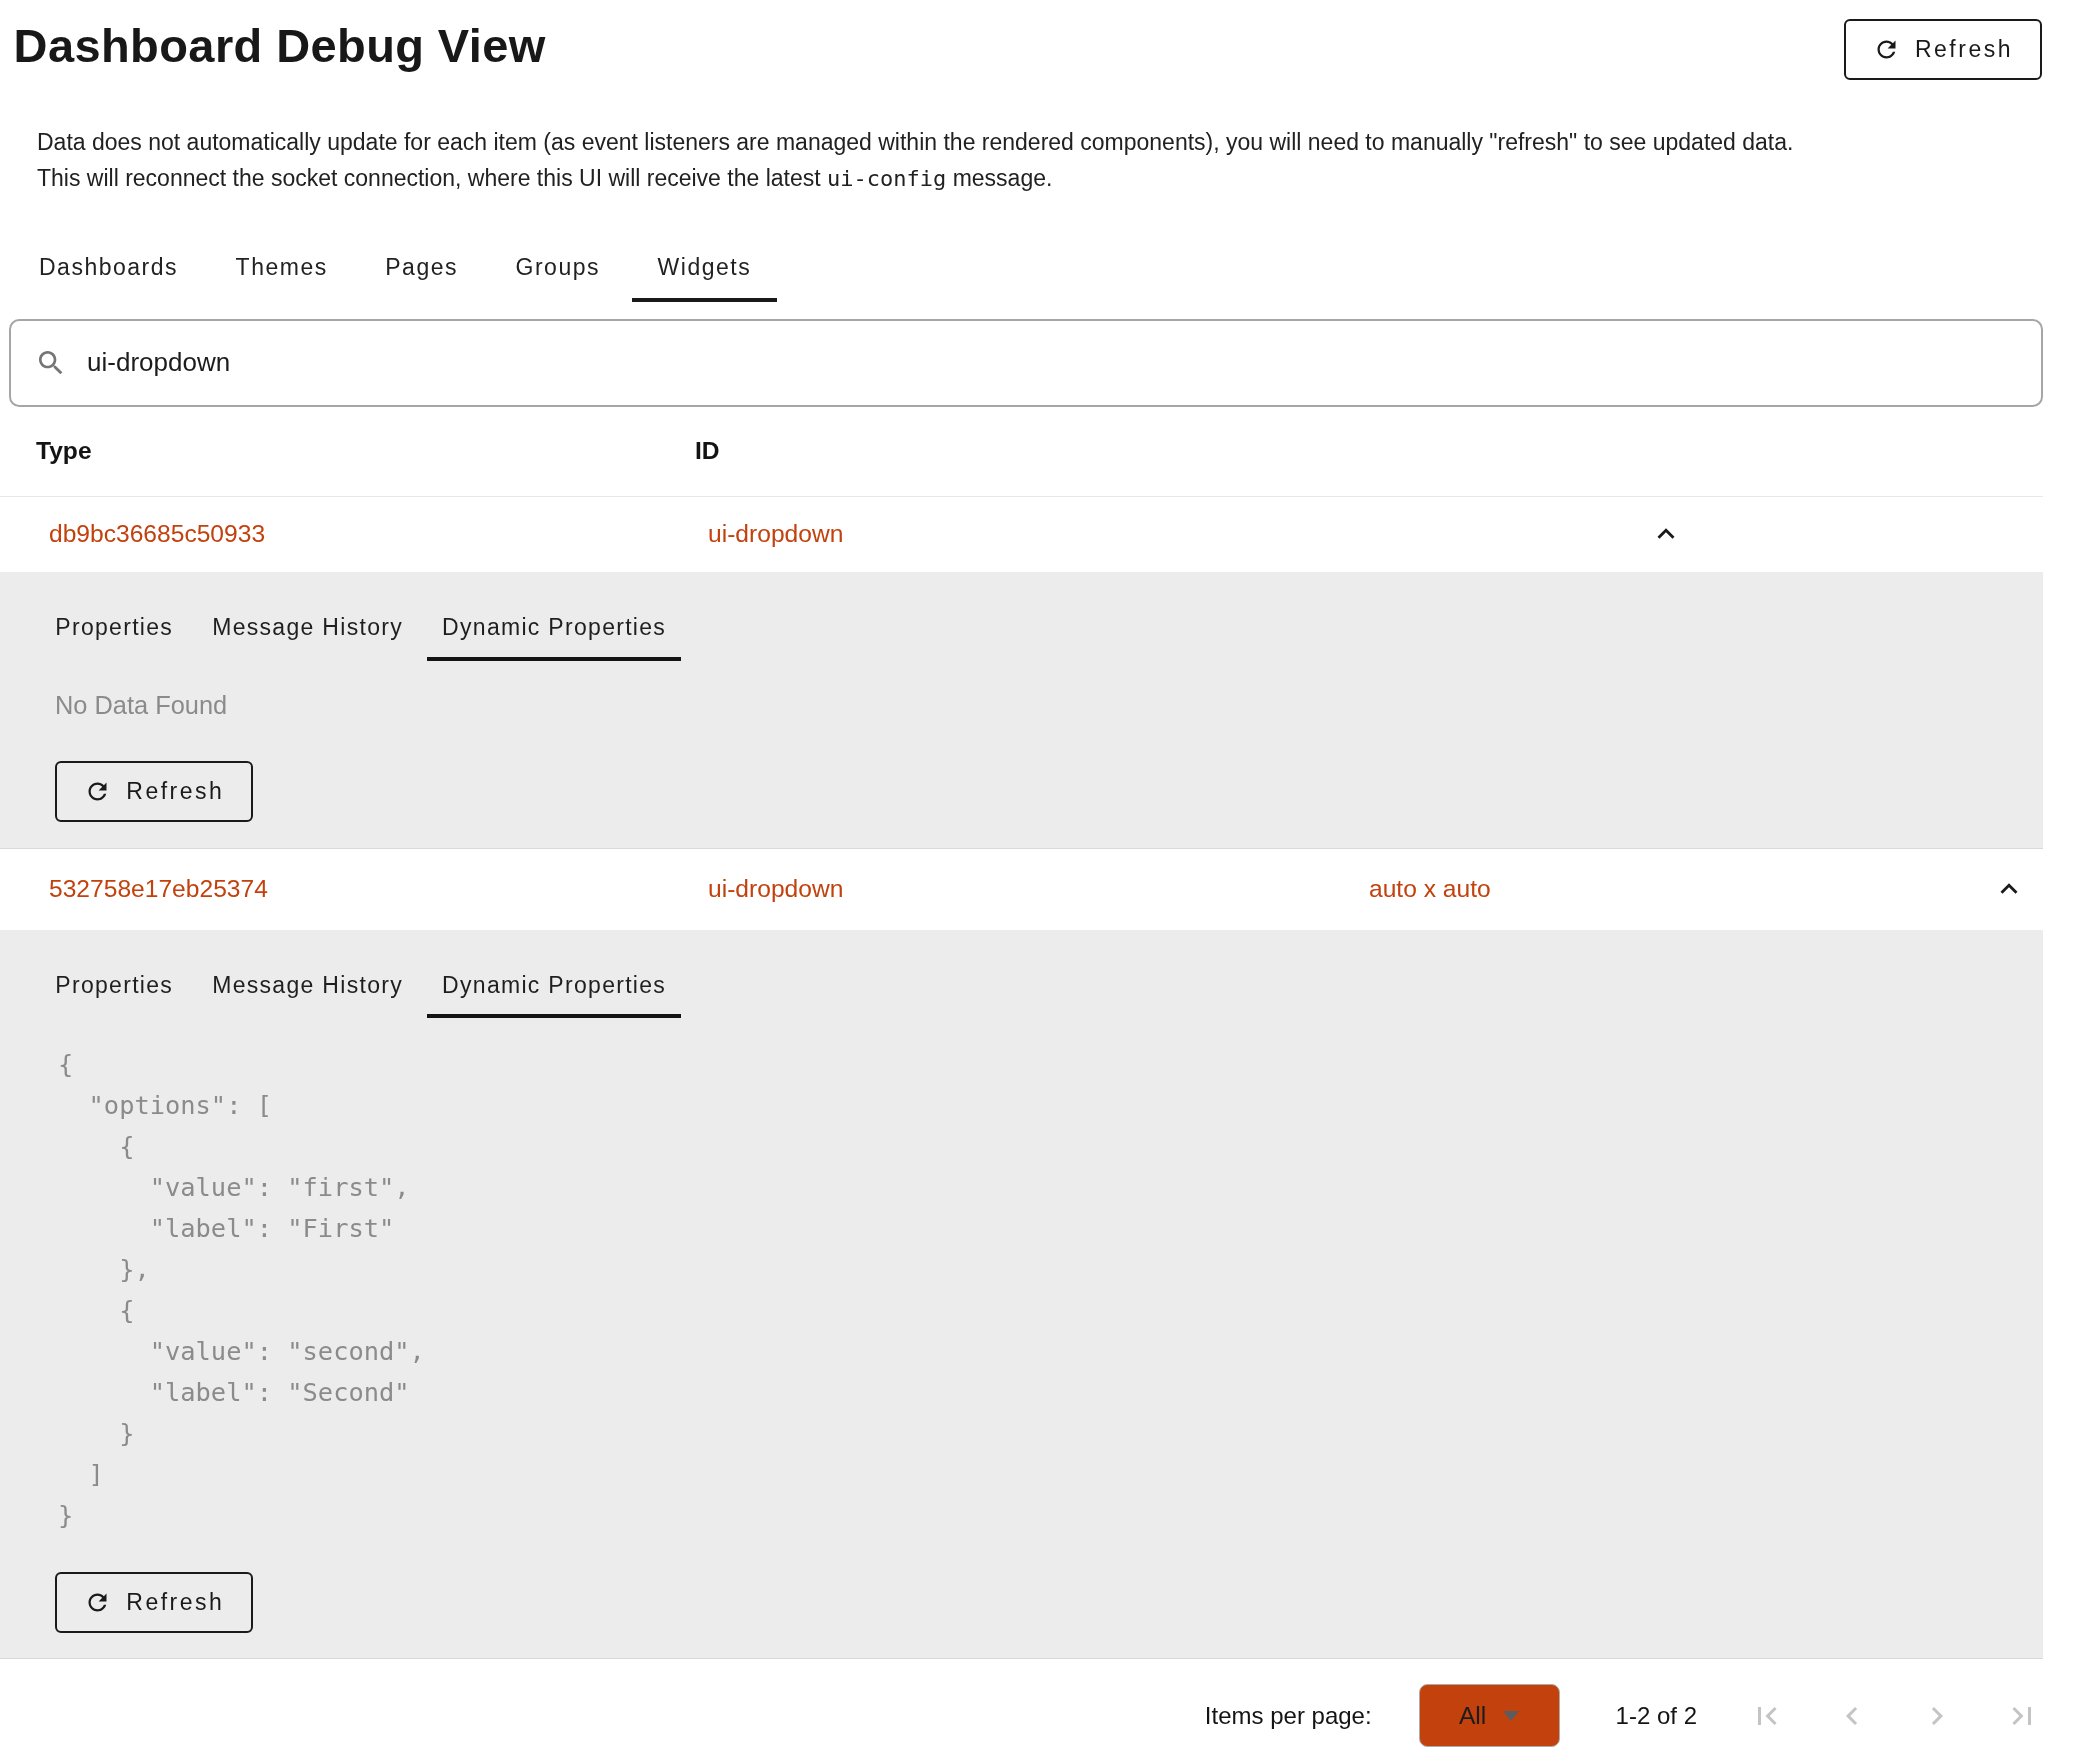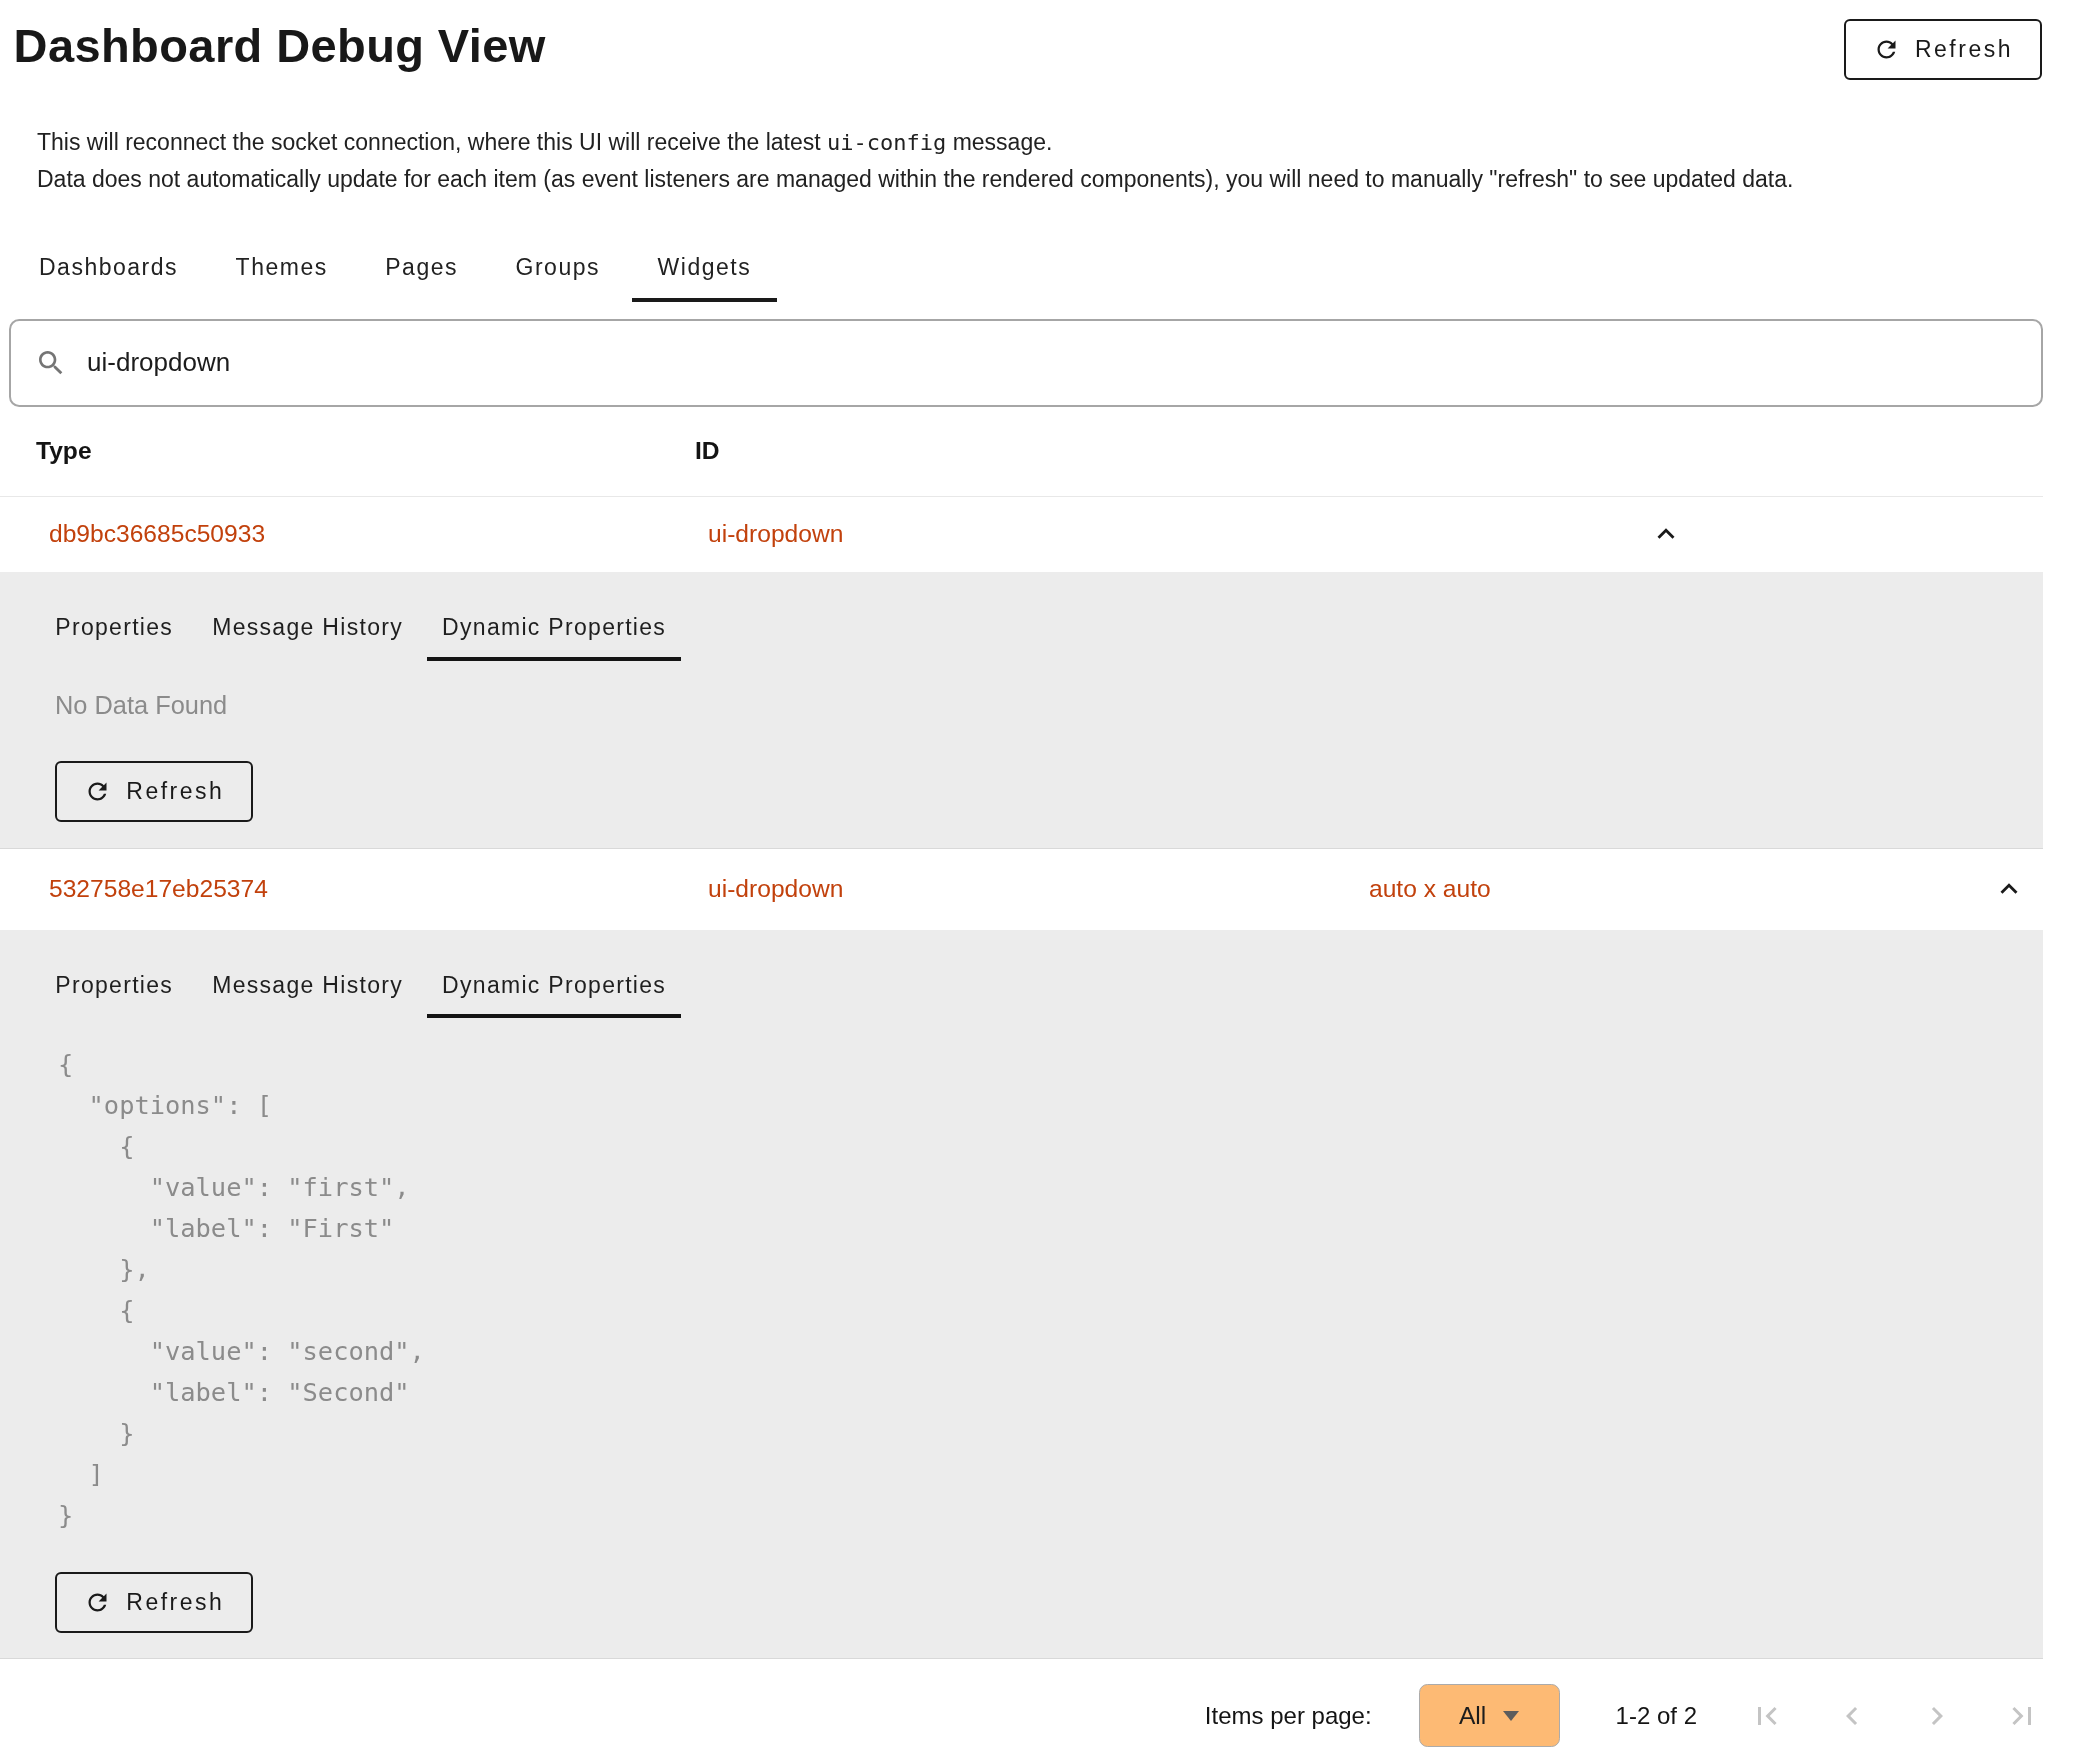--- a/index.html
+++ b/index.html
@@ -103,21 +103,21 @@
   
   .footer {
     display: flex; align-items: center; justify-content: flex-end;
     padding: 20.3px 51px 0 0; height: 93px;
   }
   .ipp-label { font-size: 24px; color: #141414; }
   .select {
     margin-left: 47px; width: 141px; height: 63px;
     border: 1.7px solid #ababab; border-radius: 8.5px;
     display: flex; align-items: center; justify-content: center; gap: 17px;
-    font-size: 24.6px; color: #1c1c1c; cursor: pointer; background: #fdba74;
+    font-size: 24.6px; color: #1c1c1c; cursor: pointer; background: #c2410c;
   }
   .tri-down {
     width: 0; height: 0;
     border-left: 8.5px solid transparent; border-right: 8.5px solid transparent;
     border-top: 10.2px solid #5c5c5c;
   }
   .range { margin-left: 56px; font-size: 24px; color: #141414; }
   .pagenav { display: flex; gap: 44px; margin-left: 49px; }
   .navbtn {
     width: 41px; height: 41px; border: none; background: transparent;
@@ -136,22 +136,22 @@
       <span style="display:inline-flex;">
         <svg viewBox="0 0 24 24">
             <path d="M17.65 6.35C16.2 4.9 14.21 4 12 4c-4.42 0-7.99 3.58-7.99 8s3.57 8 7.99 8c3.73 0 6.84-2.55 7.73-6h-2.08c-.82 2.33-3.04 4-5.65 4-3.31 0-6-2.69-6-6s2.69-6 6-6c1.66 0 3.14.69 4.22 1.78L13 11h7V4l-2.35 2.35z"></path>
           </svg>
       </span>
       <span>Refresh</span>
     </button>
   </div>
 
   <div class="desc">
+    <div>Data does not automatically update for each item (as event listeners are managed within the rendered components), you will need to manually "refresh" to see updated data.</div>
     <div><span>This will reconnect the socket connection, where this UI will receive the latest </span><span class="mono">ui-config</span><span> message.</span></div>
-    <div>Data does not automatically update for each item (as event listeners are managed within the rendered components), you will need to manually "refresh" to see updated data.</div>
   </div>
 
   <div class="tabs">
     <div class="tab">Dashboards</div>
     <div class="tab">Themes</div>
     <div class="tab">Pages</div>
     <div class="tab">Groups</div>
     <div class="tab active">Widgets</div>
   </div>
 

